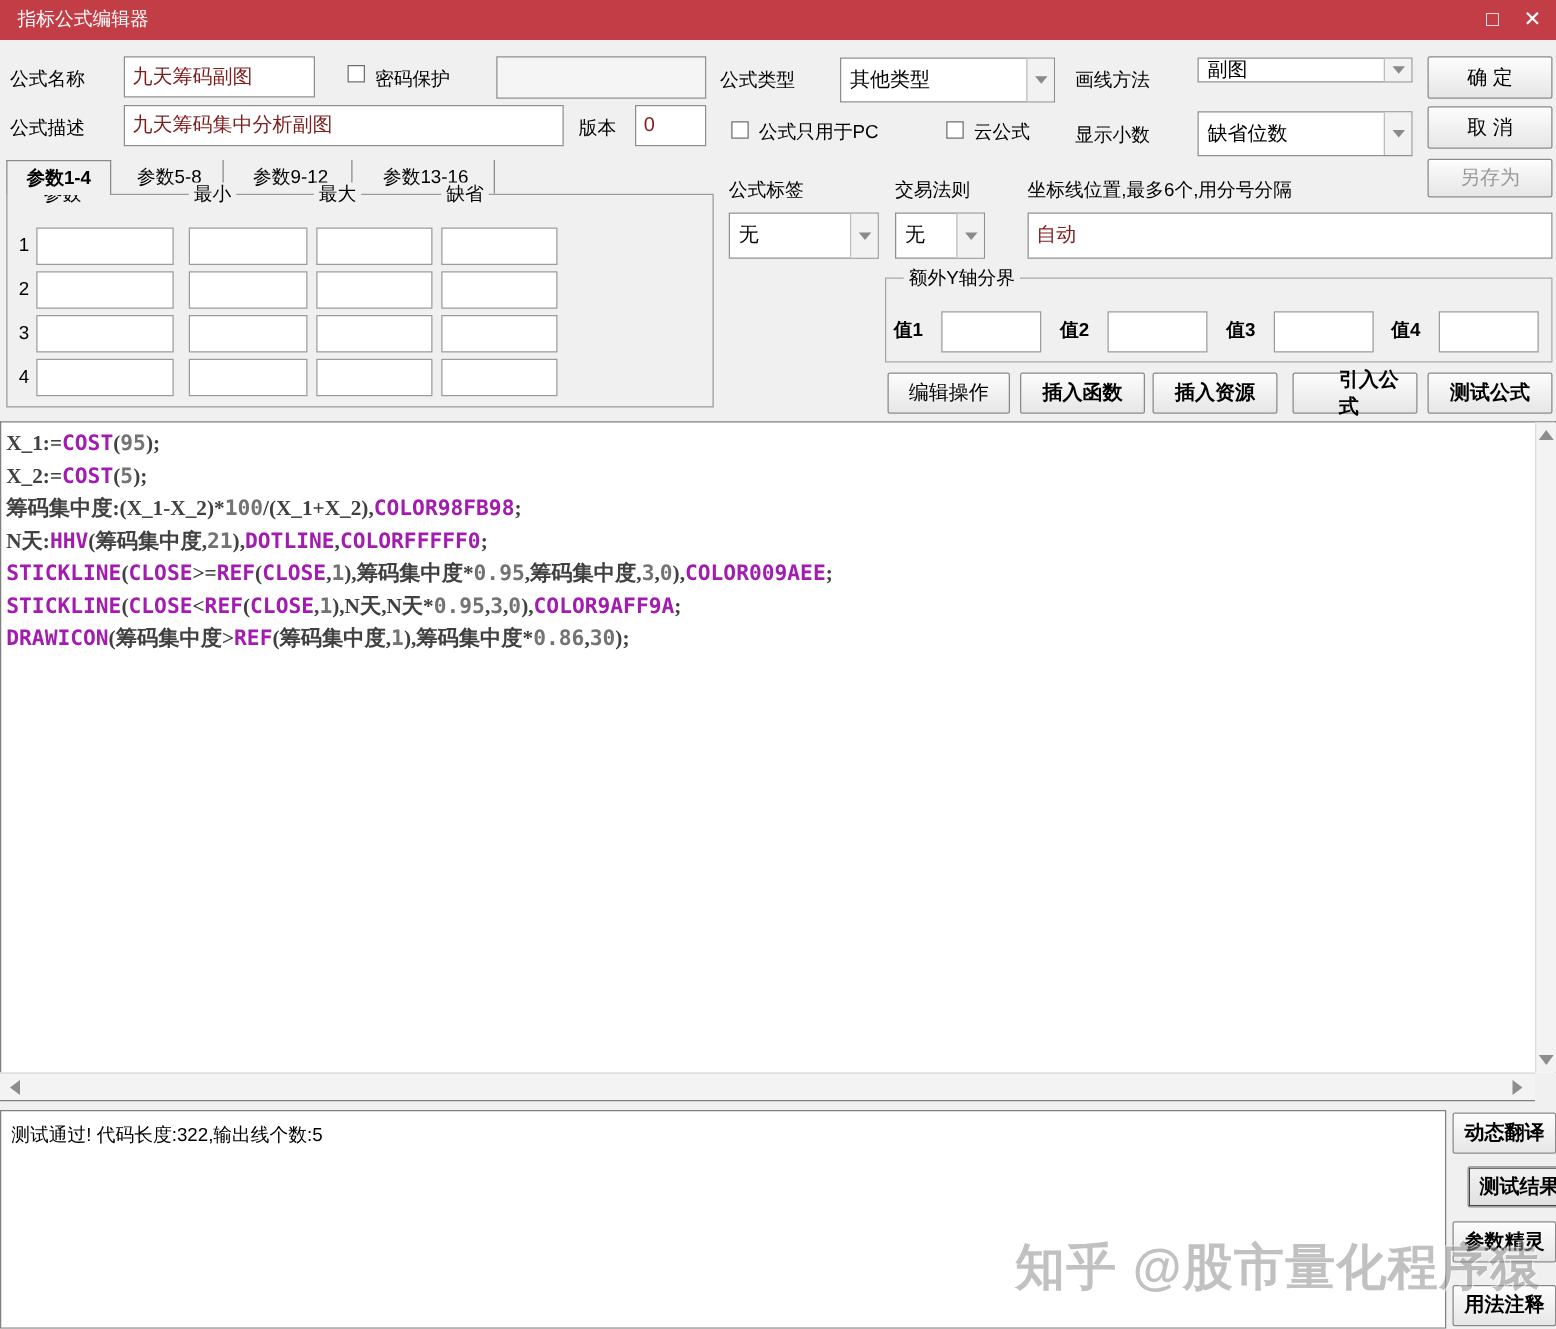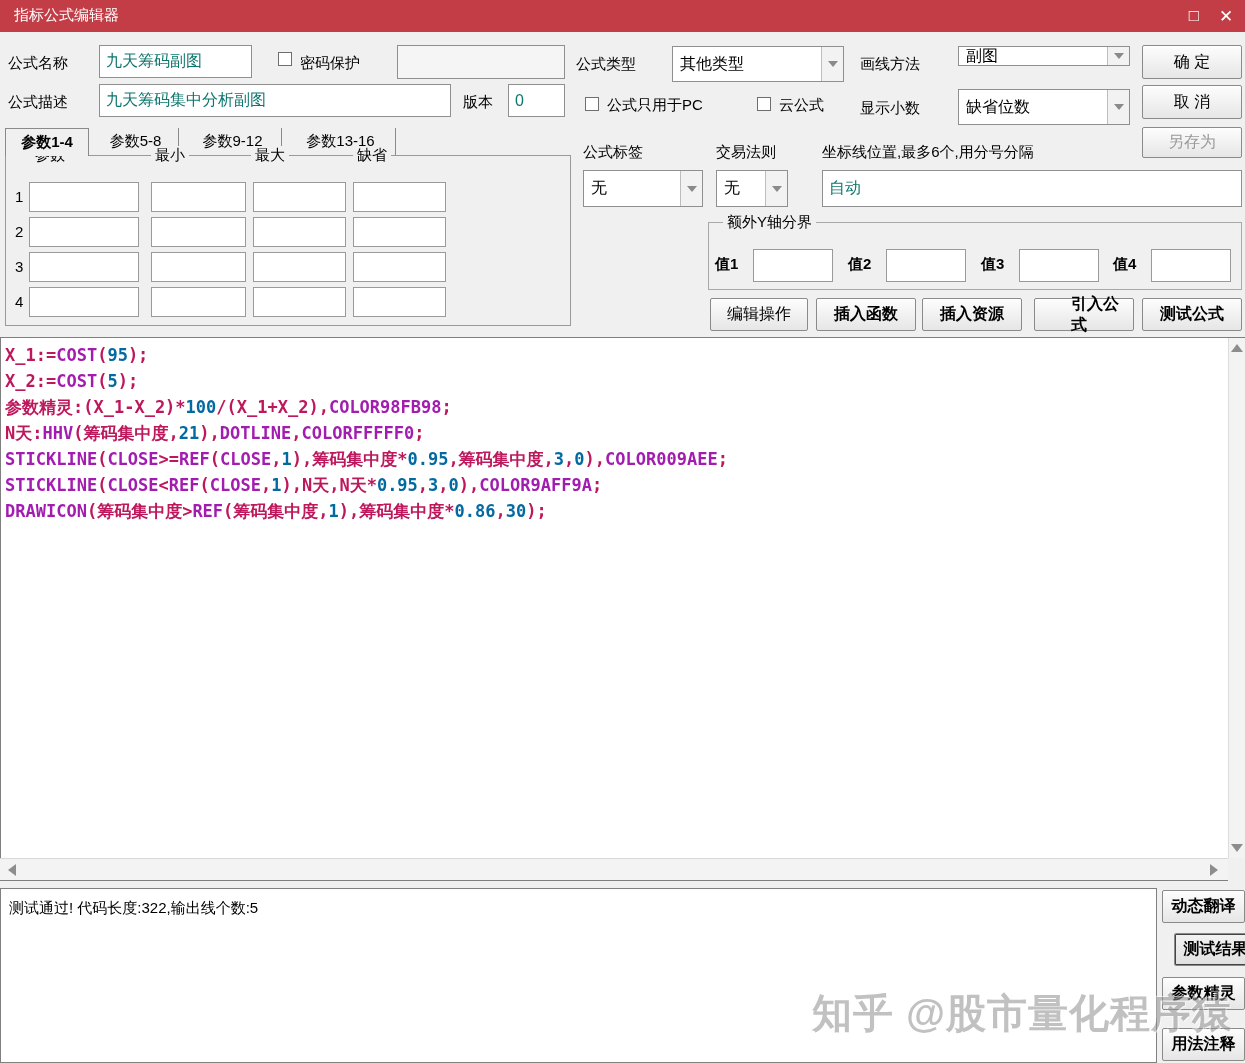--- a/index.html
+++ b/index.html
@@ -15,21 +15,21 @@
   .titlebar { position:absolute; left:0; top:0; width:1245px; height:32px; background:#c33d47; }
   .titlebar .title { position:absolute; left:14px; top:6px; color:#fff; font-size:15px; }
   .win-btn { position:absolute; top:5px; width:26px; height:22px; color:#fff; font-size:17px;
              display:flex; align-items:center; justify-content:center; cursor:default; }
 
   
   .lbl { position:absolute; white-space:nowrap; }
 
   
   .edit { position:absolute; background:#fff; border:1px solid #8f8f8f; padding:0 6px;
-          font-family:"Liberation Sans","DejaVu Sans",sans-serif; font-size:16px; color:#0f766e; }
+          font-family:"Liberation Sans","DejaVu Sans",sans-serif; font-size:16px; color:#7f1d1d; }
   input.edit { outline:none; }
   .edit.disabled { background:#f5f5f5; }
 
   
   .combo { position:absolute; background:#fff; border:1px solid #8f8f8f; display:flex; align-items:center; }
   .combo .val { flex:1; padding:0 7px; font-size:16px; white-space:nowrap; overflow:hidden; }
   .combo .dd { width:22px; align-self:stretch; background:#f2f2f2; border-left:1px solid #bdbdbd;
                display:flex; align-items:center; justify-content:center; }
   .tri-down { width:0; height:0; border-left:5px solid transparent; border-right:5px solid transparent;
               border-top:6px solid #8a8a8a; }
@@ -59,21 +59,21 @@
   
   .grp { position:absolute; border:1px solid #a8a8a8; }
   .grp-title { position:absolute; top:-10px; left:14px; background:#f0f0f0; padding:0 4px; font-size:15px; }
 
   
   .code-area { position:absolute; left:0; top:337px; width:1245px; height:521px; background:#fff;
                border:1px solid #7f7f7f; border-bottom:none; overflow:hidden; }
   .code-line { position:relative; height:26px; line-height:26px; white-space:pre;
                font-family:"DejaVu Sans Mono","Liberation Mono",monospace; font-size:17px; font-weight:bold;
                padding-left:4px; }
-  .tk { color:#be185d; } .tg { color:#a21caf; } .to { color:#0369a1; }
+  .tk { color:#404040;font-family:Liberation Serif, serif; } .tg { color:#a21caf; } .to { color:#737373; }
 
   
   .vscroll { position:absolute; left:1228px; top:338px; width:17px; height:520px; background:#f3f3f3;
              border-left:1px solid #dcdcdc; }
   .hscroll { position:absolute; left:0; top:858px; width:1228px; height:23px; background:#f3f3f3;
              border-top:1px solid #d8d8d8; border-bottom:1px solid #7f7f7f; }
   .arr { position:absolute; width:0; height:0; }
   .arr.up    { border-left:6px solid transparent; border-right:6px solid transparent; border-bottom:8px solid #8d8d8d; }
   .arr.down  { border-left:6px solid transparent; border-right:6px solid transparent; border-top:8px solid #8d8d8d; }
   .arr.left  { border-top:6px solid transparent; border-bottom:6px solid transparent; border-right:8px solid #8d8d8d; }
@@ -212,21 +212,21 @@
     <div class="btn" style="left: 816px; top: 298px; width: 100px; height: 33px; position: absolute; font-weight: bold;">插入函数</div>
     <div class="btn" style="left: 922px; top: 298px; width: 100px; height: 33px; position: absolute; font-weight: bold;">插入资源</div>
     <div class="btn" style="left: 1034px; top: 298px; width: 100px; height: 33px; position: absolute; font-weight: bold; padding-left: 36px;">引入公式</div>
     <div class="btn" style="left: 1142px; top: 298px; width: 100px; height: 33px; position: absolute; font-weight: bold;">测试公式</div>
   </div>
 
 <div class="code-area">
   <div style="padding-top: 4px;">
       <div class="code-line"><span class="tk">X_1:=</span><span class="tg">COST</span><span class="tk">(</span><span class="to">95</span><span class="tk">);</span></div>
       <div class="code-line"><span class="tk">X_2:=</span><span class="tg">COST</span><span class="tk">(</span><span class="to">5</span><span class="tk">);</span></div>
-      <div class="code-line"><span class="tk">参数精灵:(X_1-X_2)*</span><span class="to">100</span><span class="tk">/(X_1+X_2),</span><span class="tg">COLOR98FB98</span><span class="tk">;</span></div>
+      <div class="code-line"><span class="tk">筹码集中度:(X_1-X_2)*</span><span class="to">100</span><span class="tk">/(X_1+X_2),</span><span class="tg">COLOR98FB98</span><span class="tk">;</span></div>
       <div class="code-line"><span class="tk">N天:</span><span class="tg">HHV</span><span class="tk">(筹码集中度,</span><span class="to">21</span><span class="tk">),</span><span class="tg">DOTLINE</span><span class="tk">,</span><span class="tg">COLORFFFFF0</span><span class="tk">;</span></div>
       <div class="code-line"><span class="tg">STICKLINE</span><span class="tk">(</span><span class="tg">CLOSE</span><span class="tk">&gt;=</span><span class="tg">REF</span><span class="tk">(</span><span class="tg">CLOSE</span><span class="tk">,</span><span class="to">1</span><span class="tk">),筹码集中度*</span><span class="to">0.95</span><span class="tk">,筹码集中度,</span><span class="to">3</span><span class="tk">,</span><span class="to">0</span><span class="tk">),</span><span class="tg">COLOR009AEE</span><span class="tk">;</span></div>
       <div class="code-line"><span class="tg">STICKLINE</span><span class="tk">(</span><span class="tg">CLOSE</span><span class="tk">&lt;</span><span class="tg">REF</span><span class="tk">(</span><span class="tg">CLOSE</span><span class="tk">,</span><span class="to">1</span><span class="tk">),N天,N天*</span><span class="to">0.95</span><span class="tk">,</span><span class="to">3</span><span class="tk">,</span><span class="to">0</span><span class="tk">),</span><span class="tg">COLOR9AFF9A</span><span class="tk">;</span></div>
       <div class="code-line"><span class="tg">DRAWICON</span><span class="tk">(筹码集中度&gt;</span><span class="tg">REF</span><span class="tk">(筹码集中度,</span><span class="to">1</span><span class="tk">),筹码集中度*</span><span class="to">0.86</span><span class="tk">,</span><span class="to">30</span><span class="tk">);</span></div>
     </div>
 </div>
 <div class="vscroll">
   <span class="arr up" style="left:2px; top:6px;"></span>
   <span class="arr down" style="left:2px; bottom:6px;"></span>
 </div>

